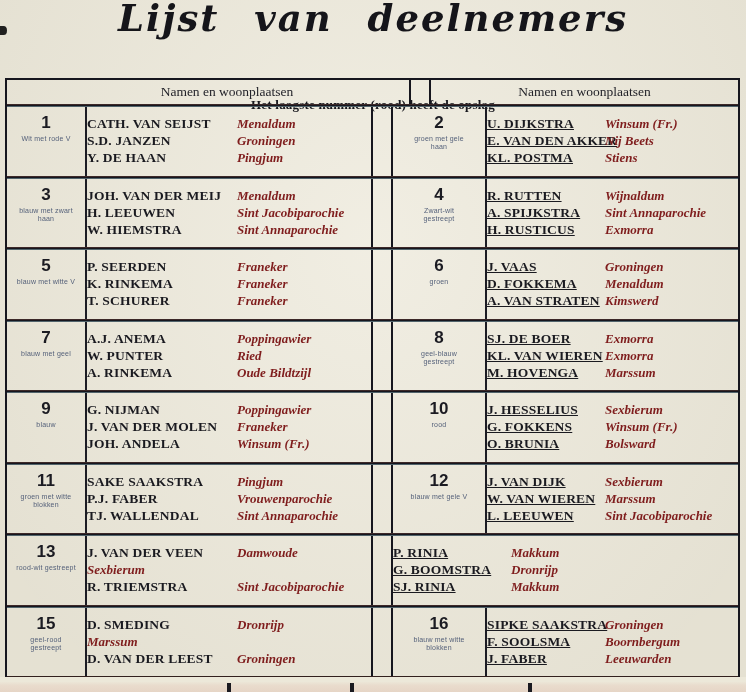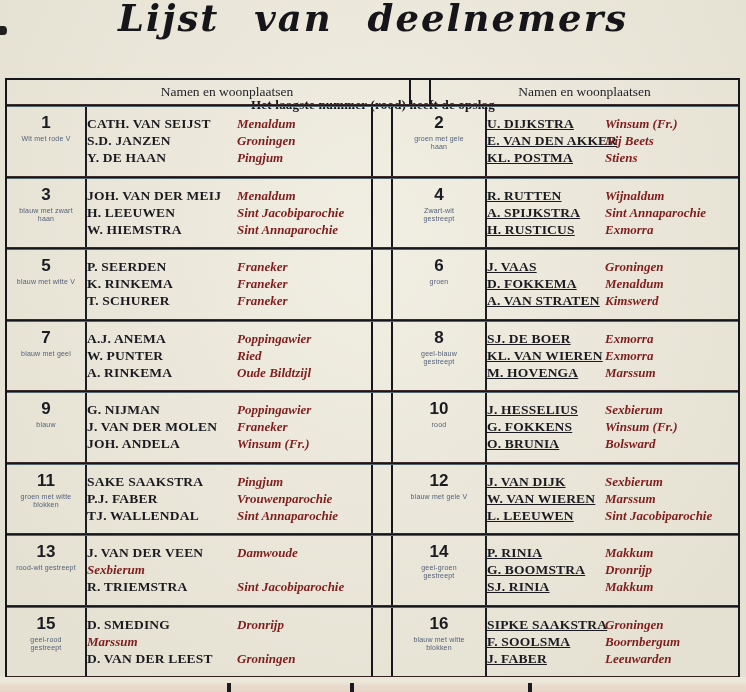--- a/index.html
+++ b/index.html
@@ -314,24 +314,20 @@
           </div>
           <div class="person">
             <span class="pplace">Sexbierum</span>
           </div>
           <div class="person">
             <span class="pname">R. TRIEMSTRA</span>
             <span class="pplace">Sint Jacobiparochie</span>
           </div>
         </div>
         <div class="gapc"></div>
-        <div class="cellnum">
-          <div class="num">14</div>
-          <div class="cap">geel-groen gestreept</div>
-        </div>
         <div class="names rightnames">
           <div class="person">
             <span class="pname">P. RINIA</span>
             <span class="pplace">Makkum</span>
           </div>
           <div class="person">
             <span class="pname">G. BOOMSTRA</span>
             <span class="pplace">Dronrijp</span>
           </div>
           <div class="person">

